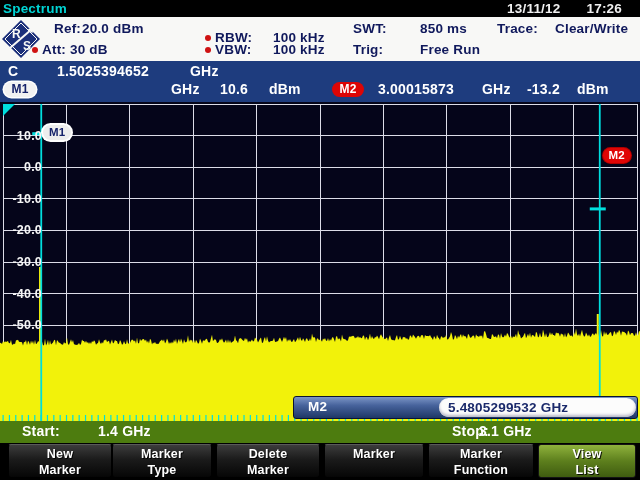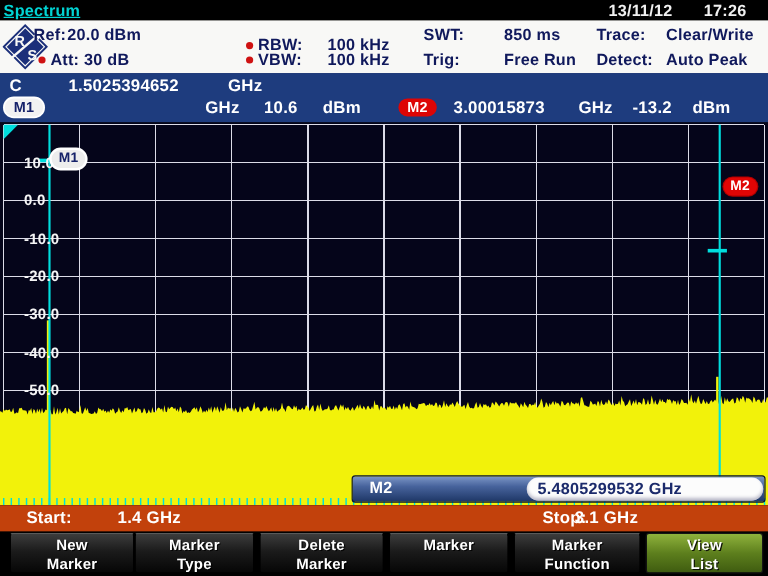--- a/index.html
+++ b/index.html
@@ -1,21 +1,21 @@
 <!DOCTYPE html>
 <html><head>
 <meta charset="utf-8">
 <style>
   html,body{margin:0;padding:0;background:#000;}
   #screen{position:relative;width:640px;height:480px;background:#000;overflow:hidden;
           font-family:"Liberation Sans",sans-serif;font-weight:bold;letter-spacing:.2px;}
 
   
   #titlebar{position:absolute;left:0;top:0;width:640px;height:17px;background:#000;}
-  #app-title{position:absolute;left:3px;top:1px;font-size:13.5px;color:#00d4d4;text-decoration:underline;}
+  #app-title{position:absolute;left:3px;top:1px;font-size:13.5px;color:#00d4d4;}
   #datetime{position:absolute;right:18px;top:1px;display:flex;gap:26px;font-size:13.5px;color:#f0f0f0;}
 
   
   #settings{position:absolute;left:0;top:17px;width:640px;height:44px;background:#f8f8f6;
             border-bottom:2px solid #0c1650;color:#10195c;font-size:13.5px;}
   #logo{position:absolute;left:2px;top:2px;}
   .scell{position:absolute;display:flex;white-space:nowrap;}
   .scell .dot{position:absolute;left:-10px;top:5px;width:6px;height:6px;border-radius:50%;background:#cf1212;}
   .c1 .slabel{display:inline-block;width:28px;}
   .c2 .slabel{display:inline-block;width:58px;}
@@ -27,37 +27,37 @@
   .mrow{position:absolute;left:0;width:640px;height:18px;font-size:14px;}
   .mrow span{position:absolute;top:0;white-space:nowrap;}
   .badge{display:inline-block;width:32px;height:15px;line-height:15px;text-align:center;
          border-radius:9px;font-size:12px;top:1px !important;}
   .badge-white{background:#f2f2f2;color:#16226a;box-shadow:0 0 0 1.5px #ffffff;}
   .badge-red{background:#dd0505;color:#fff;}
 
   
   #graph{position:absolute;left:0;top:102px;width:640px;height:319px;background:#05051a;}
   #plot{position:absolute;left:0;top:0;}
-  .ylabel{position:absolute;left:20px;width:38px;height:18px;line-height:18px;
+  .ylabel{position:absolute;left:4px;width:38px;height:18px;line-height:18px;text-align:right;
           color:#f5f5f5;font-size:12.5px;}
   .gbadge{position:absolute;width:28px;height:15px;line-height:15px;text-align:center;border-radius:10px;
           background:#ededed;color:#16226a;font-size:11.5px;box-shadow:0 0 0 2px #ffffff;z-index:3;}
   .gbadge.red{background:#e00505;color:#fff;box-shadow:0 0 0 1px #b00000;}
 
   
   #entrybar{position:absolute;left:293px;top:396px;width:345px;height:23px;z-index:5;
             background:linear-gradient(#7c96c6,#47639c 40%,#1e3766);
             border:1px solid #0a1430;border-radius:3px;box-sizing:border-box;}
   #entry-label{position:absolute;left:14px;top:2px;font-size:13.5px;color:#fff;}
   #entry-value{position:absolute;left:145px;top:1px;width:188px;height:19px;line-height:19px;
                background:#fcfcfc;border-radius:10px;color:#1b2a6b;font-size:13.5px;
                padding-left:9px;box-shadow:inset 0 -2px 3px #b8b8c8;}
 
   
-  #footer{position:absolute;left:0;top:421px;width:640px;height:22px;background:#c2410c;color:#fff;font-size:14px;}
+  #footer{position:absolute;left:0;top:421px;width:640px;height:22px;background:#4d7c0f;color:#fff;font-size:14px;}
   #footer span{position:absolute;top:2px;white-space:nowrap;}
 
   
   #softkeys{position:absolute;left:0;top:443px;width:640px;height:37px;background:#000;}
   .softkey{position:absolute;top:1px;height:34px;border-radius:3px;box-sizing:border-box;
            background:linear-gradient(#3c3c3c,#1b1b1b 45%,#060606);
            border:1px solid #000;border-top-color:#5a5a5a;
            color:#fff;font-size:12.5px;text-align:center;line-height:16px;padding-top:1px;
            text-shadow:1px 1px 0 rgba(0,0,0,.85);cursor:pointer;}
   .softkey.active{background:linear-gradient(#8fb23c,#5d7f1d 50%,#3f5c10);
@@ -79,21 +79,21 @@
   <div id="settings">
     <svg id="logo" width="40" height="40" viewBox="0 0 40 40">
       <polygon points="19,1 38,20 19,39 0,20" fill="#1b2f7a"></polygon>
       <polygon points="19,4 35,20 19,36 3,20" fill="none" stroke="#f8f8f6" stroke-width="1"></polygon>
       <line x1="8" y1="29" x2="30" y2="10" stroke="#f8f8f6" stroke-width="2"></line>
       <polygon points="30,7 33,13 27,13" fill="#f8f8f6" transform="rotate(40 30 10)"></polygon>
       <text x="10" y="19" font-size="12" font-weight="bold" fill="#f8f8f6" font-family="Liberation Sans,sans-serif">R</text>
       <text x="21" y="31" font-size="12" font-weight="bold" fill="#f8f8f6" font-family="Liberation Sans,sans-serif">S</text>
     </svg>
 
-    <div class="scell c1" style="left:28px;top:4px">
+    <div class="scell c1" style="left:54px;top:4px">
       <span class="slabel">Ref:</span>
       <span class="sval">20.0 dBm</span>
     </div>
     <div class="scell c1" style="left:42px;top:25px">
       <span class="dot"></span>
       <span class="slabel">Att:</span>
       <span class="sval">30 dB</span>
     </div>
     <div class="scell c2" style="left:215px;top:13px">
       <span class="dot"></span>
@@ -109,24 +109,20 @@
       <span class="slabel">SWT:</span>
       <span class="sval">850 ms</span>
     </div>
     <div class="scell c3" style="left:353px;top:25px">
       <span class="slabel">Trig:</span>
       <span class="sval">Free Run</span>
     </div>
     <div class="scell c4" style="left:497px;top:4px">
       <span class="slabel">Trace:</span>
       <span class="sval">Clear/Write</span>
-    </div>
-    <div class="scell c4" style="left:497px;top:25px">
-      <span class="slabel">Detect:</span>
-      <span class="sval">Auto Peak</span>
     </div>
   </div>
 
   <div id="markerpanel">
     <div class="mrow" style="top:2px">
       <span style="left:8px">C</span>
       <span style="left:57px">1.5025394652</span>
       <span style="left:190px">GHz</span>
     </div>
     <div class="mrow" style="top:20px">

